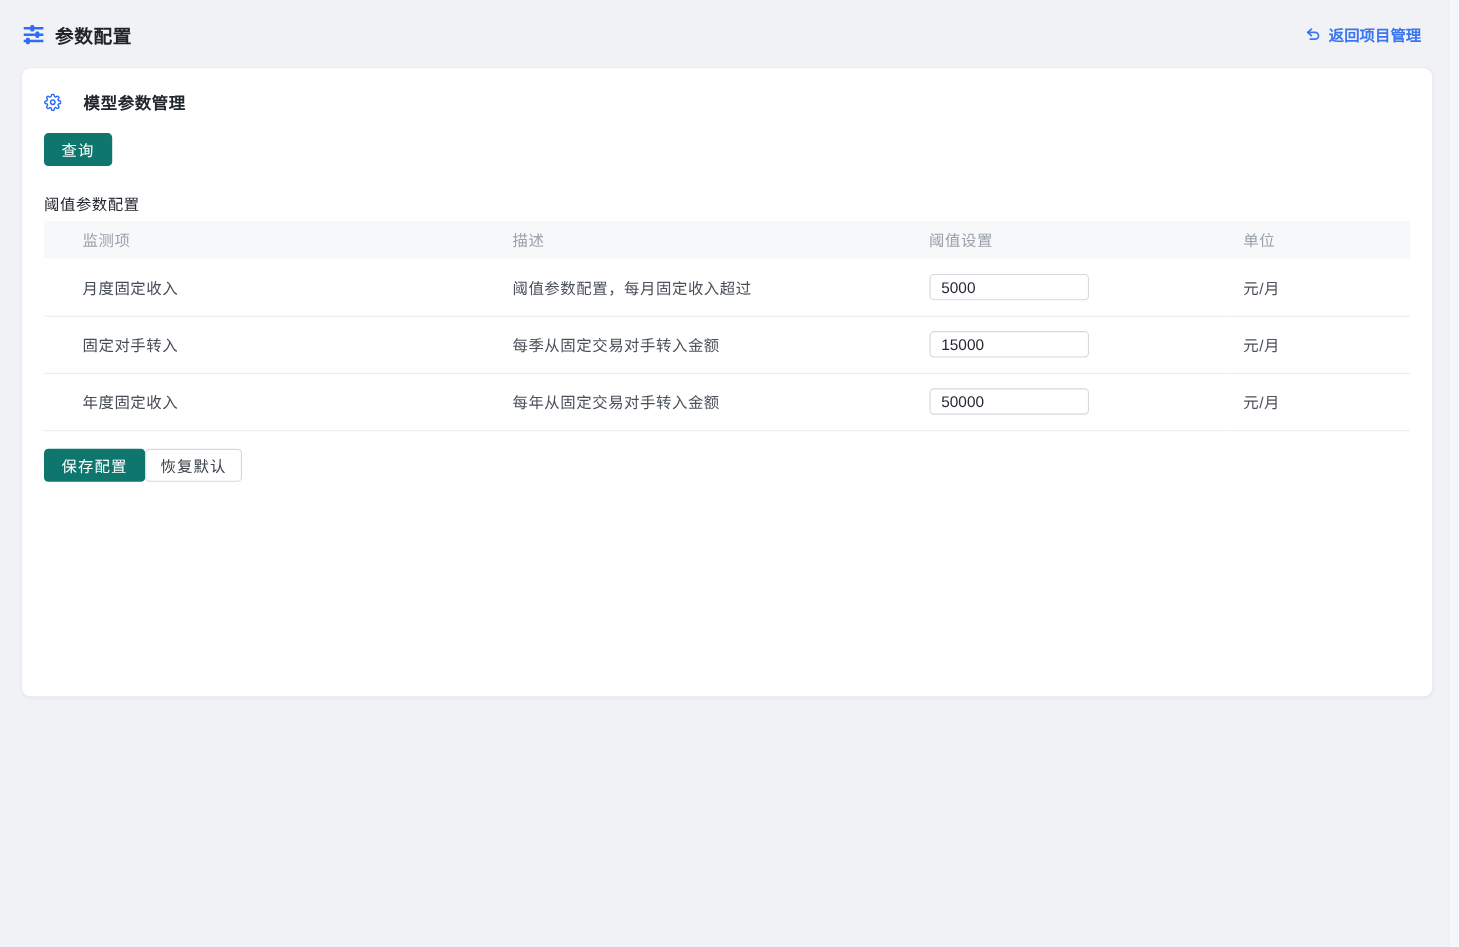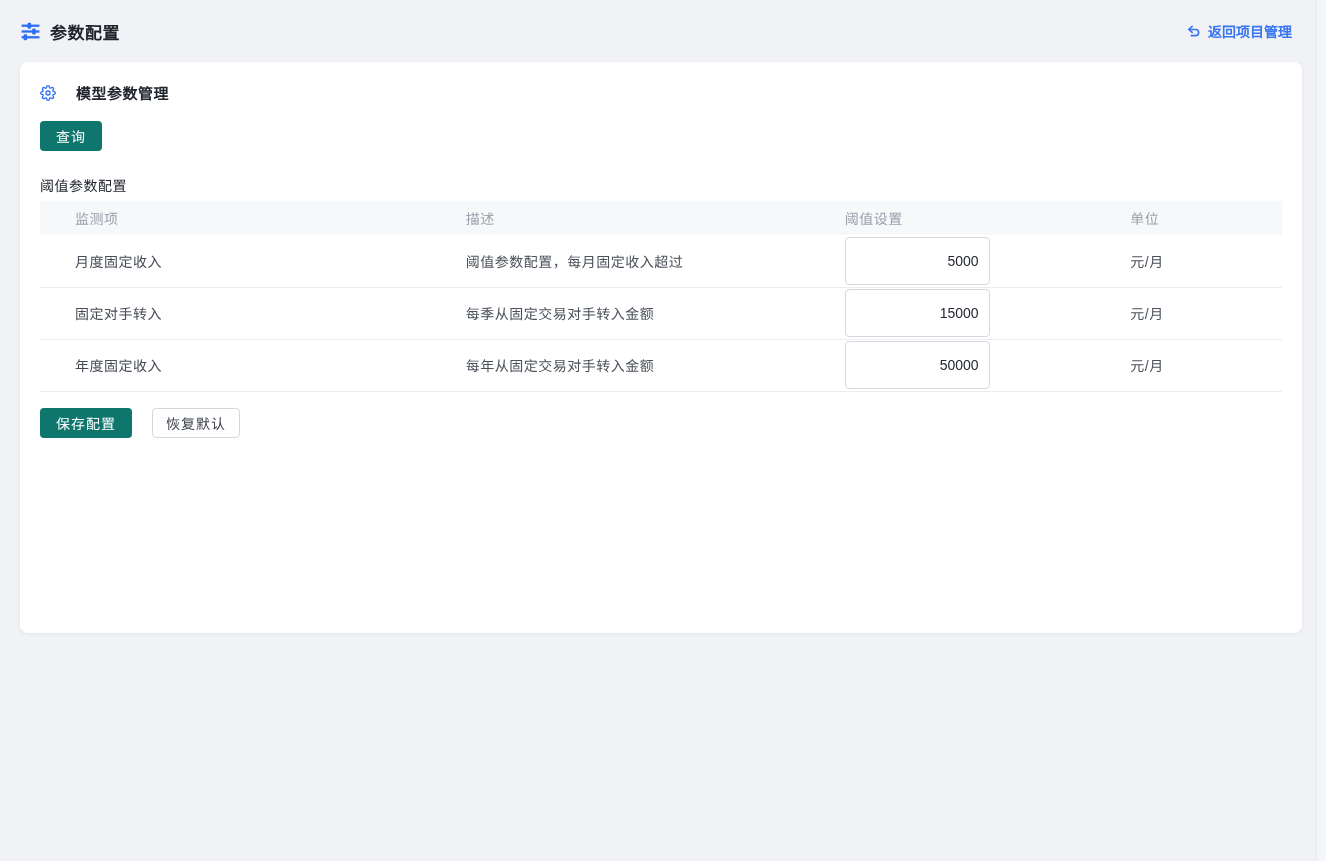--- a/index.html
+++ b/index.html
@@ -94,29 +94,29 @@
   .param-table thead th:first-child { padding-left: 35px; }
   .param-table tbody td {
     height: 52px;
     padding: 0 16px;
     border-bottom: 1px solid #ebedf1;
     color: #4b515a;
     letter-spacing: .5px;
   }
   .param-table tbody td:first-child { padding-left: 35px; color: #464c55; }
   .threshold-input {
-    width: 145px; height: 48px;
+    width: 145px; height: 24px;
     border: 1px solid #d5d8dd; border-radius: 4px;
     padding: 0 10px; font-size: 14px; color: #242830;
-    font-family: inherit; background: #fff; text-align: right;
+    font-family: inherit; background: #fff;
   }
   .unit-cell { color: #5a616b; }
 
   
-  .footer-actions { display: flex; align-items: flex-end; gap: 20px; margin-top: 16px; }
+  .footer-actions { display: flex; align-items: flex-end; gap: 0; margin-top: 16px; }
 
   
   .scrollbar-track {
     position: fixed; top: 0; right: 0; bottom: 0; width: 10px;
     background: #f5f6f9; border-left: 1px solid #e7e9ee;
   }
 </style>
 </head>
 <body>
 

